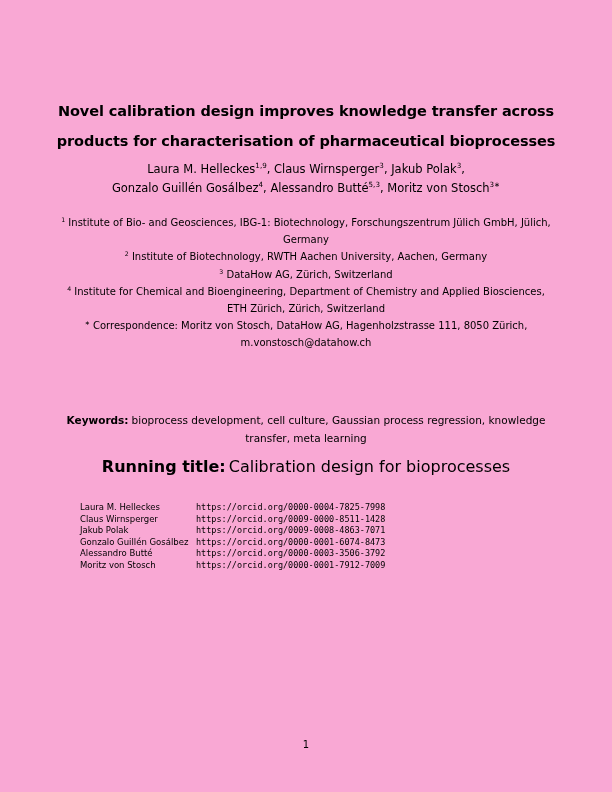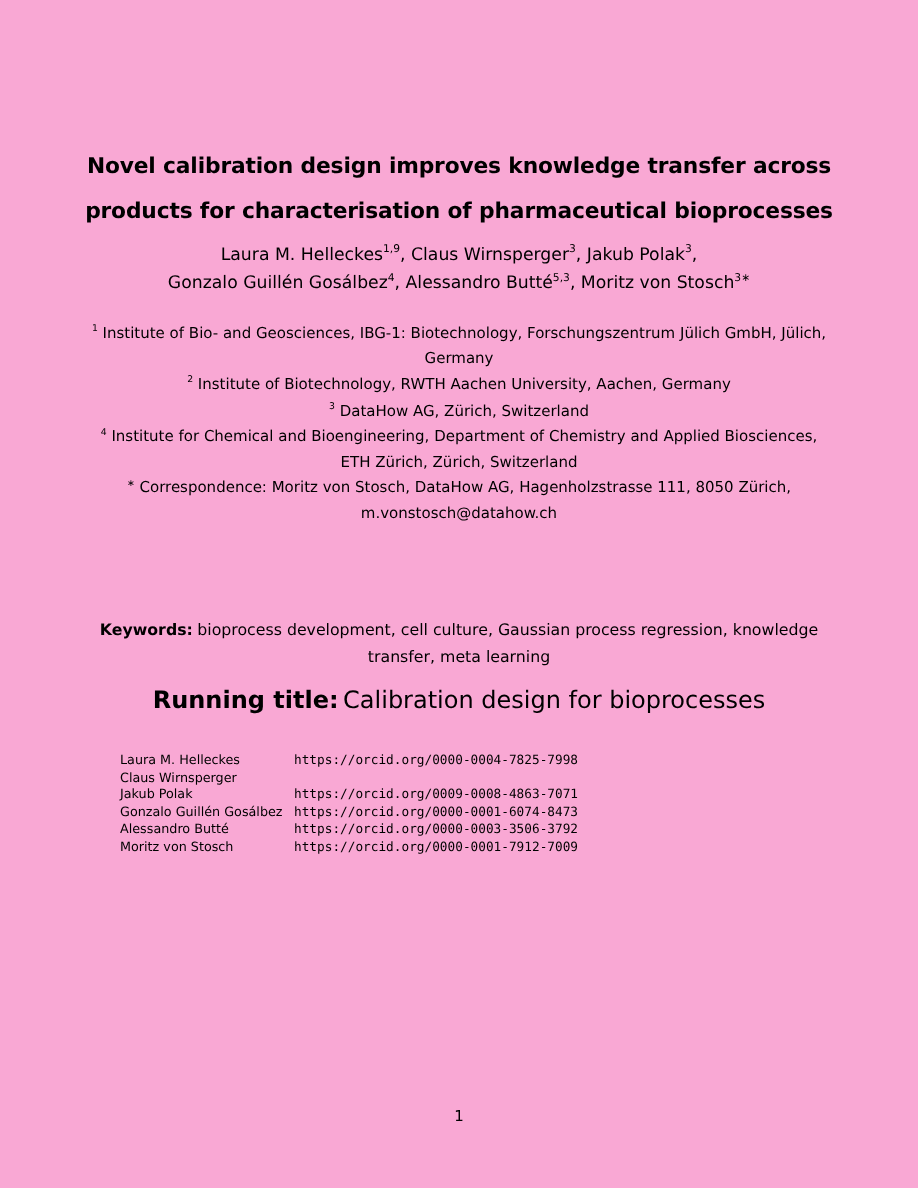--- a/index.html
+++ b/index.html
@@ -109,20 +109,21 @@
     <span class="bold">Running title:</span><span>Calibration design for bioprocesses</span>
   </div>
 
   <div class="orcid" id="orcid-table">
       <div class="orcid-row">
         <span class="orcid-name">Laura M. Helleckes</span>
         <span class="orcid-url">https://orcid.org/0000-0004-7825-7998</span>
       </div>
       <div class="orcid-row">
         <span class="orcid-name">Claus Wirnsperger</span>
+        <span class="orcid-url">https://orcid.org/0009-0000-8511-1428</span>
       </div>
       <div class="orcid-row">
         <span class="orcid-name">Jakub Polak</span>
         <span class="orcid-url">https://orcid.org/0009-0008-4863-7071</span>
       </div>
       <div class="orcid-row">
         <span class="orcid-name">Gonzalo Guillén Gosálbez</span>
         <span class="orcid-url">https://orcid.org/0000-0001-6074-8473</span>
       </div>
       <div class="orcid-row">

